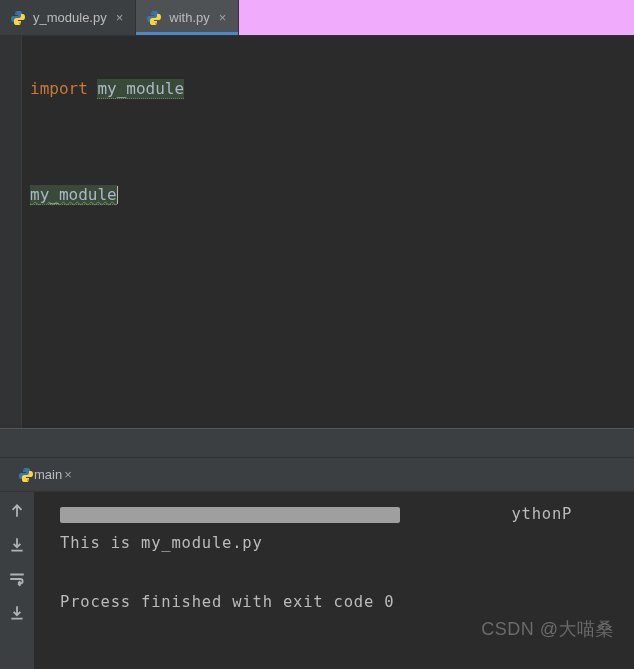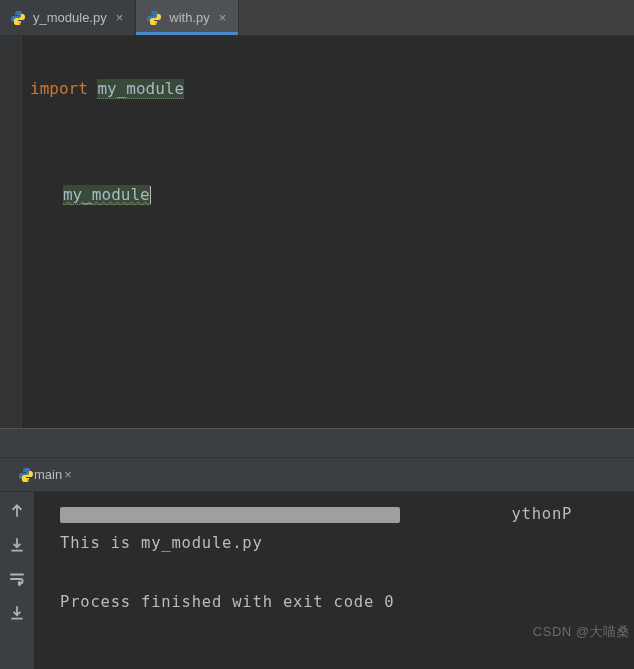--- a/index.html
+++ b/index.html
@@ -8,21 +8,21 @@
       height: 669px;
       background: #2b2b2b;
       font-family: "Consolas", "Monaco", monospace;
       font-size: 15px;
       color: #a9b7c6;
       overflow: hidden;
       position: relative;
     }
     .tab-bar {
       height: 36px;
-      background: #404040;
+      background: #f0abfc;
       display: flex;
       align-items: stretch;
       border-bottom: 1px solid #323232;
     }
     .tab {
       display: flex;
       align-items: center;
       padding: 0 10px;
       gap: 7px;
       color: #bbbbbb;
@@ -67,21 +67,20 @@
       width: 22px;
       background: #313335;
       border-right: 1px solid #3a3a3a;
     }
     .code {
       padding: 14px 8px;
       font-size: 16px;
       line-height: 1.65;
       white-space: pre;
       position: relative;
-      text-align: center;
     }
     .kw { color: #cc7832; }
     .hl-ident {
       background: #394b38;
       border-bottom: 1px dotted #6e8759;
       color: #a9b7c6;
     }
     .code-line { display: block; }
     .caret {
       display: inline-block;
@@ -154,24 +153,24 @@
     .redact {
       display: inline-block;
       width: 340px;
       height: 16px;
       background: #9f9f9f;
       border-radius: 2px;
       vertical-align: middle;
     }
     .watermark {
       position: absolute;
-      right: 4px;
+      right: 20px;
       bottom: 28px;
       font-family: "Segoe UI", Arial, sans-serif;
-      font-size: 13px;
+      font-size: 18px;
       color: #6a6a6a;
       letter-spacing: 0.5px;
     }
   </style>
 </head>
 <body>
 
 <div class="tab-bar">
   <div class="tab inactive">
     <span class="py-icon">

